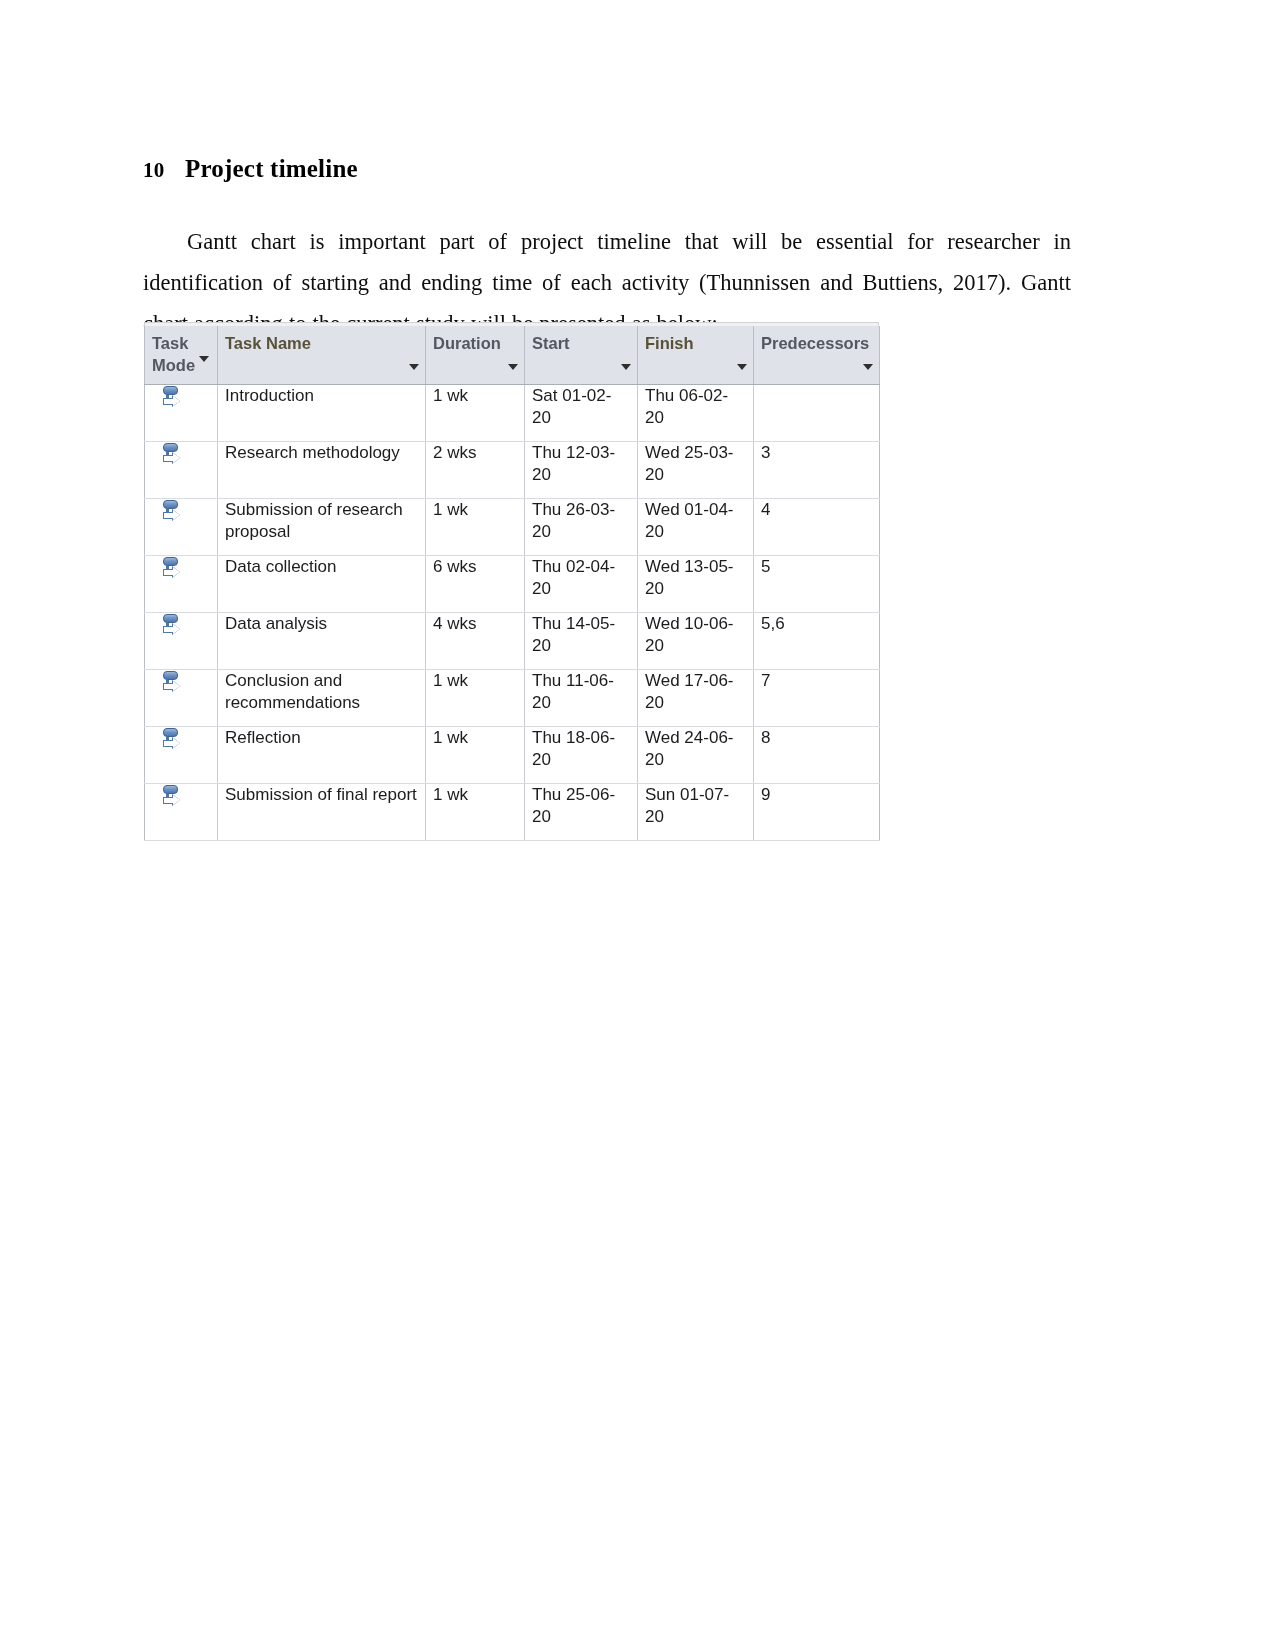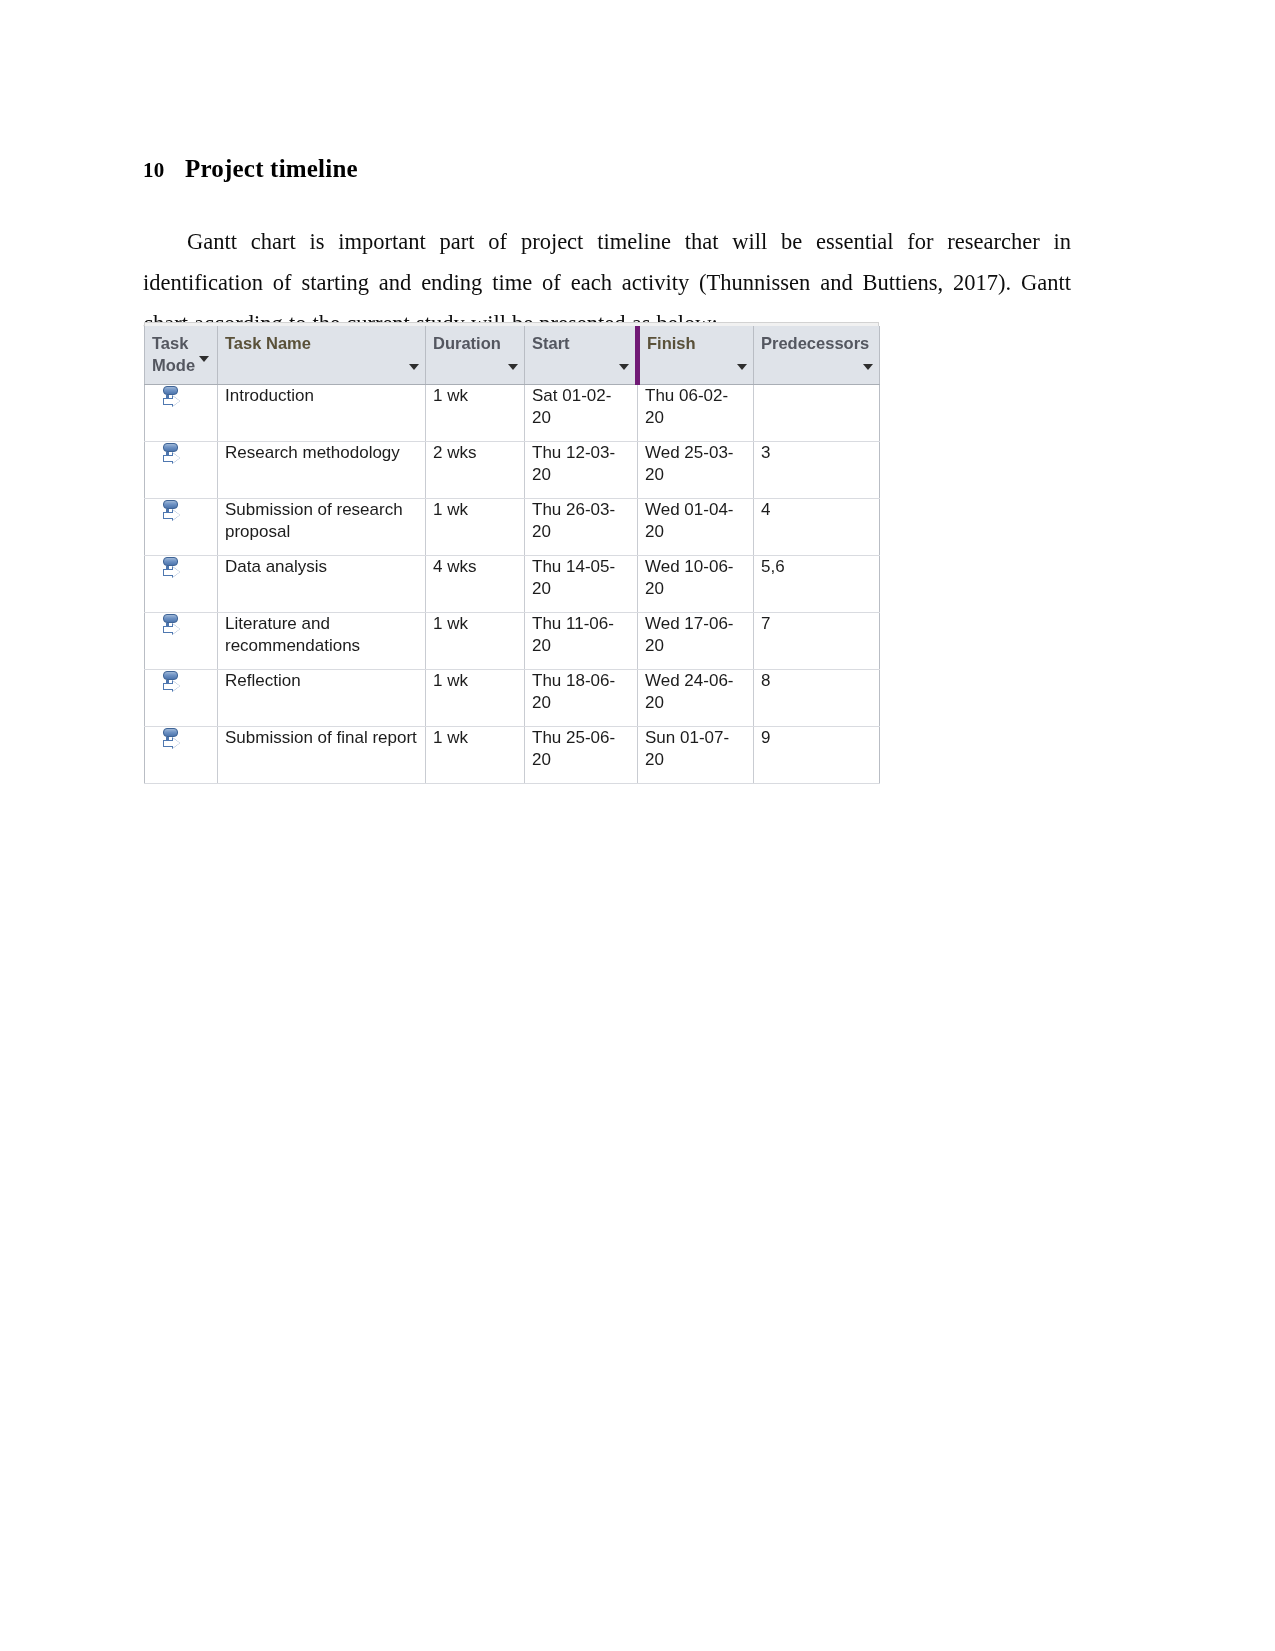--- a/index.html
+++ b/index.html
@@ -108,21 +108,21 @@
   table.project-table thead th:last-child { border-right: none; }
 
   th.hdr-yellow-grad {
     background: linear-gradient(to bottom, #fcd970 0%, #fde49a 38%, #fdefc4 78%, #fdf3d2 100%);
     border-right: 1px solid #d9b44a;
     border-bottom: 1px solid #d6a93a;
   }
   th.hdr-yellow-solid {
     background: linear-gradient(to bottom, #fdd76a 0%, #fdd462 60%, #fcd45f 100%);
     border-right: 1px solid #d9b44a;
-    border-left: 5px solid #701a75;
+    border-left: 1px solid #701a75;
     border-bottom: 1px solid #d6a93a;
   }
 
   .hdr-label {
     display: block;
     padding: 6px 6px 0 7px;
     font-size: 16.5px;
     line-height: 22px;
     color: #545760;
     font-family: "Liberation Sans", sans-serif;
@@ -317,37 +317,53 @@
           <tr>
             <td class="cell-mode">
               <span class="task-mode-icon">
                 <span class="tmi-head"></span>
                 <span class="tmi-stem"></span>
                 <span class="tmi-tip-outline"></span>
                 <span class="tmi-arrow"></span>
                 <span class="tmi-tip"></span>
               </span>
             </td>
+            <td class="cell-name">Data collection</td>
+            <td class="cell-dur">6 wks</td>
+            <td class="cell-start">Thu 02-04-20</td>
+            <td class="cell-fin">Wed 13-05-20</td>
+            <td class="cell-pred">5</td>
+          </tr>
+          <tr>
+            <td class="cell-mode">
+              <span class="task-mode-icon">
+                <span class="tmi-head"></span>
+                <span class="tmi-stem"></span>
+                <span class="tmi-tip-outline"></span>
+                <span class="tmi-arrow"></span>
+                <span class="tmi-tip"></span>
+              </span>
+            </td>
             <td class="cell-name">Data analysis</td>
             <td class="cell-dur">4 wks</td>
             <td class="cell-start">Thu 14-05-20</td>
             <td class="cell-fin">Wed 10-06-20</td>
             <td class="cell-pred">5,6</td>
           </tr>
           <tr>
             <td class="cell-mode">
               <span class="task-mode-icon">
                 <span class="tmi-head"></span>
                 <span class="tmi-stem"></span>
                 <span class="tmi-tip-outline"></span>
                 <span class="tmi-arrow"></span>
                 <span class="tmi-tip"></span>
               </span>
             </td>
-            <td class="cell-name">Literature and recommendations</td>
+            <td class="cell-name">Conclusion and recommendations</td>
             <td class="cell-dur">1 wk</td>
             <td class="cell-start">Thu 11-06-20</td>
             <td class="cell-fin">Wed 17-06-20</td>
             <td class="cell-pred">7</td>
           </tr>
           <tr>
             <td class="cell-mode">
               <span class="task-mode-icon">
                 <span class="tmi-head"></span>
                 <span class="tmi-stem"></span>

